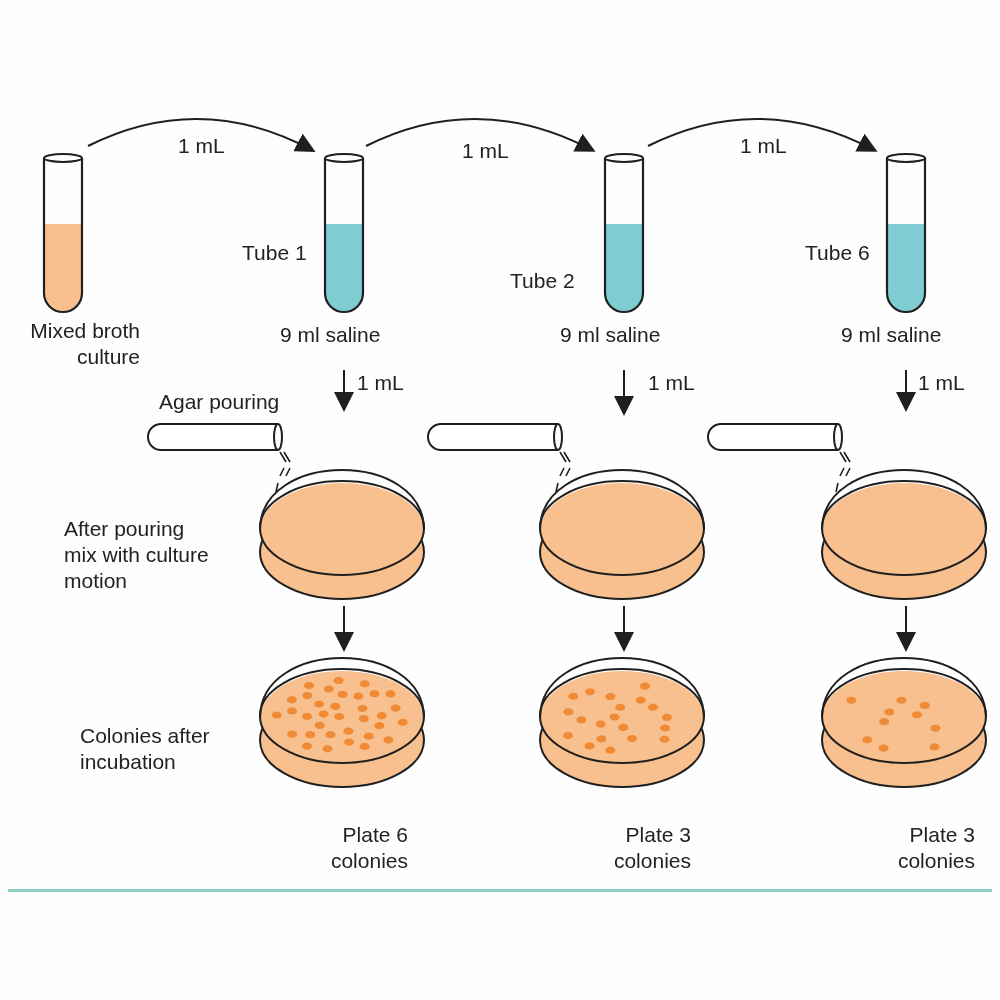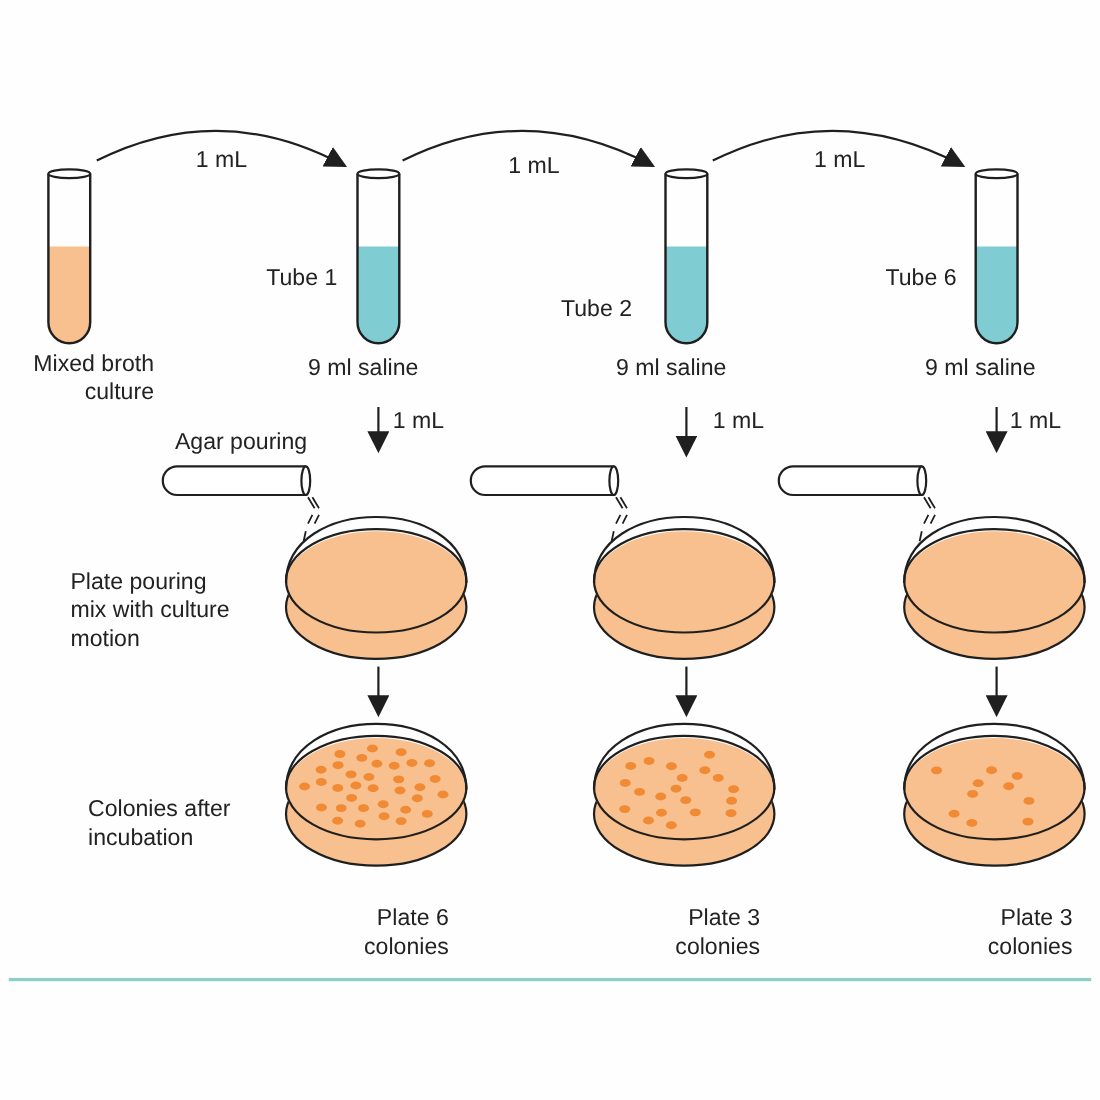--- a/index.html
+++ b/index.html
@@ -199,21 +199,21 @@
 <div class="lbl cond" style="left:560px;top:322px;">9 ml saline</div>
 <div class="lbl cond" style="left:841px;top:322px;">9 ml saline</div>
 
 <div class="lbl cond" style="left:357px;top:370px;">1 mL</div>
 <div class="lbl cond" style="left:648px;top:370px;">1 mL</div>
 <div class="lbl cond" style="left:918px;top:370px;">1 mL</div>
 
 <div class="lbl cond" style="left:159px;top:389px;">Agar pouring</div>
 
 <div class="lbl cond" style="left:64px;top:516px;">
-  <div>Plate pouring</div>
+  <div>After pouring</div>
   <div>mix with culture</div>
   <div>motion</div>
 </div>
 
 <div class="lbl cond" style="left:80px;top:723px;">
   <div>Colonies after</div>
   <div>incubation</div>
 </div>
 
 <div class="lbl c cond" style="left:288px;top:822px;width:120px;">

